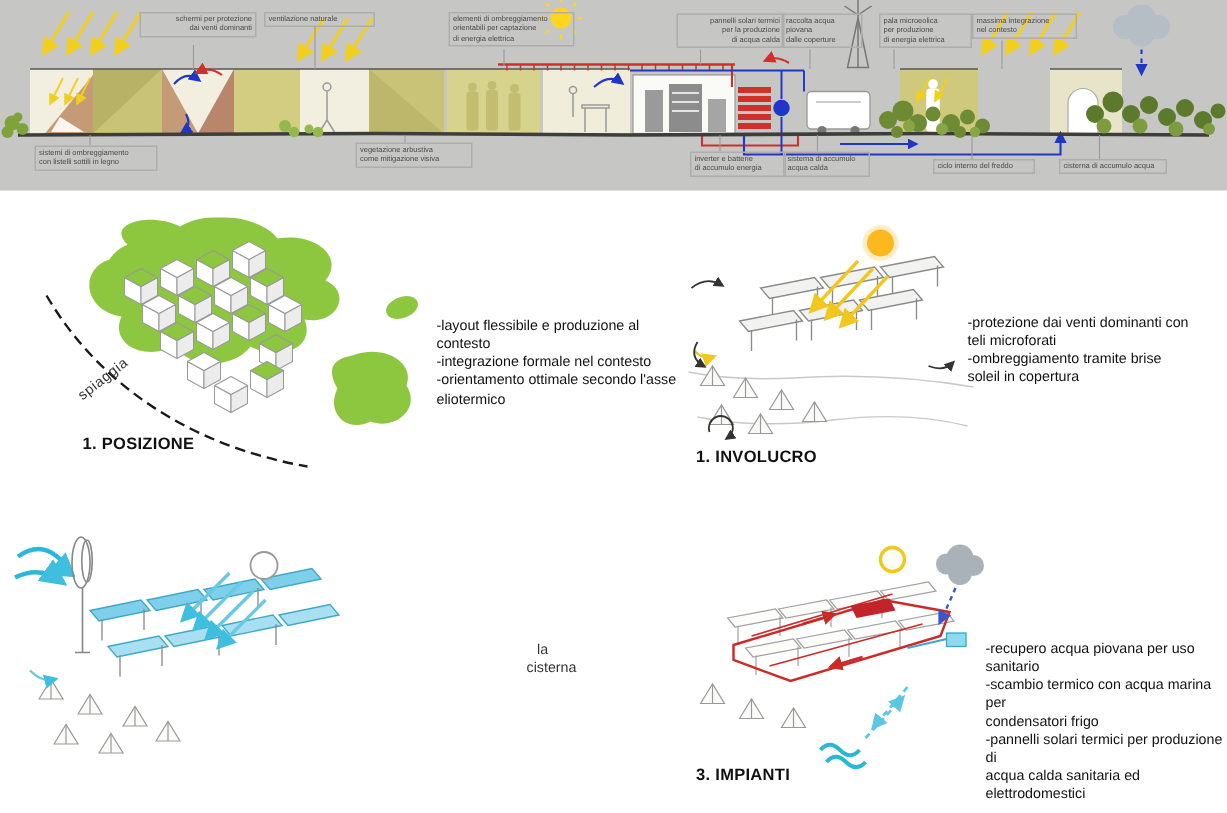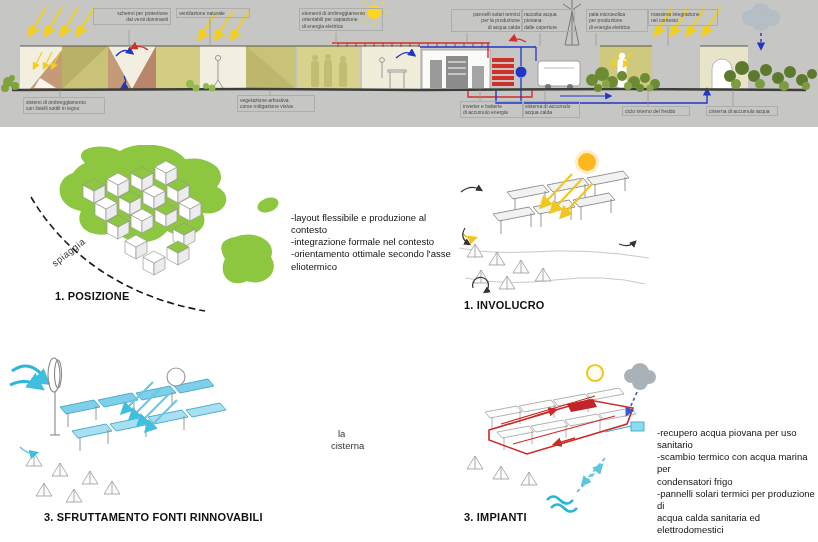--- a/index.html
+++ b/index.html
@@ -4,21 +4,21 @@
 <style>
   html,body{margin:0;padding:0;background:#fff;}
   #stage{position:relative;width:818px;height:542px;background:#ffffff;overflow:hidden;
          font-family:"Liberation Sans",sans-serif;}
   #topband{position:absolute;left:0;top:0;width:818px;height:127px;background:#c6c6c4;}
   .slabel{position:absolute;font-size:5px;line-height:1.25;color:#4a4a48;
           border:1px solid #adadab;padding:1px 2px;white-space:pre-line;background:transparent;}
   .slabel.r{text-align:right;}
   .bullets{position:absolute;font-size:9.5px;line-height:1.28;color:#111;white-space:pre-line;}
   .caption{position:absolute;font-size:11px;font-weight:bold;color:#111;letter-spacing:.2px;}
-  .ghost{position:absolute;font-size:9.5px;color:#333;}
+  .ghost{position:absolute;font-size:9.5px;color:#333;margin-left:20px;}
   .art{position:absolute;}
   svg{display:block;}
 </style>
 </head>
 <body>
 
 <div id="stage">
 
   <div id="topband"></div>
 
@@ -424,20 +424,24 @@
       <line x1="137" y1="36" x2="107" y2="68" marker-end="url(#my2)"></line>
     </g>
     <path d="M8,86 q6,6 12,4" stroke="#e8c41a" stroke-width="1.6" fill="none" marker-end="url(#my2)"></path>
     <g stroke="#333" stroke-width="1.2" fill="none">
       <path d="M6,44 q10,-8 20,-2" marker-end="url(#mk2)"></path>
       <path d="M10,80 q-6,10 4,16" marker-end="url(#mk2)"></path>
       <path d="M18,140 a8,8 0 1 1 12,4" marker-end="url(#mk2)"></path>
       <path d="M164,96 q10,4 16,-2" marker-end="url(#mk2)"></path>
     </g>
   </svg>
+  <div class="bullets" style="left:645px;top:210px;width:170px">-protezione dai venti dominanti con
+teli microforati
+-ombreggiamento tramite brise
+soleil in copertura</div>
   <div class="caption" style="left:464px;top:299px">1. INVOLUCRO</div>
 
   <svg class="art" style="left:8px;top:355px" width="235" height="160" viewBox="0 0 235 160">
     <defs>
       <marker id="mc3" markerWidth="6" markerHeight="6" refX="4" refY="3" orient="auto">
           <path d="M0,0L6,3L0,6z" fill="#3fbfdf"></path>
         </marker>
     </defs>
     <g stroke="#2bb7d9" stroke-width="3" fill="none">
       <path d="M4,16 q14,-10 26,0 q8,6 -2,10" marker-end="url(#mc3)"></path>
@@ -491,21 +495,20 @@
     <g stroke="#67c9e3" stroke-width="2.2">
       <line x1="145" y1="27" x2="115" y2="57" marker-end="url(#mc3)"></line>
       <line x1="153" y1="33" x2="123" y2="63" marker-end="url(#mc3)"></line>
       <line x1="161" y1="39" x2="131" y2="69" marker-end="url(#mc3)"></line>
       <line x1="169" y1="45" x2="139" y2="75" marker-end="url(#mc3)"></line>
     </g>
     <path d="M12,92 q8,8 16,6" stroke="#67c9e3" stroke-width="1.6" fill="none" marker-end="url(#mc3)"></path>
   </svg>
   <div class="ghost" style="left:338px;top:428px">la</div>
   <div class="ghost" style="left:331px;top:440px">cisterna</div>
-  <div class="caption" style="left:44px;top:511px">3. SFRUTTAMENTO FONTI RINNOVABILI</div>
 
   <svg class="art" style="left:455px;top:360px" width="210" height="160" viewBox="0 0 210 160">
     <defs>
       <marker id="mr4" markerWidth="6" markerHeight="6" refX="4" refY="3" orient="auto">
           <path d="M0,0L6,3L0,6z" fill="#cc2a26"></path>
         </marker>
       <marker id="mc4" markerWidth="6" markerHeight="6" refX="4" refY="3" orient="auto">
           <path d="M0,0L6,3L0,6z" fill="#5bc6e0"></path>
         </marker>
       <marker id="mb4" markerWidth="6" markerHeight="6" refX="4" refY="3" orient="auto">

